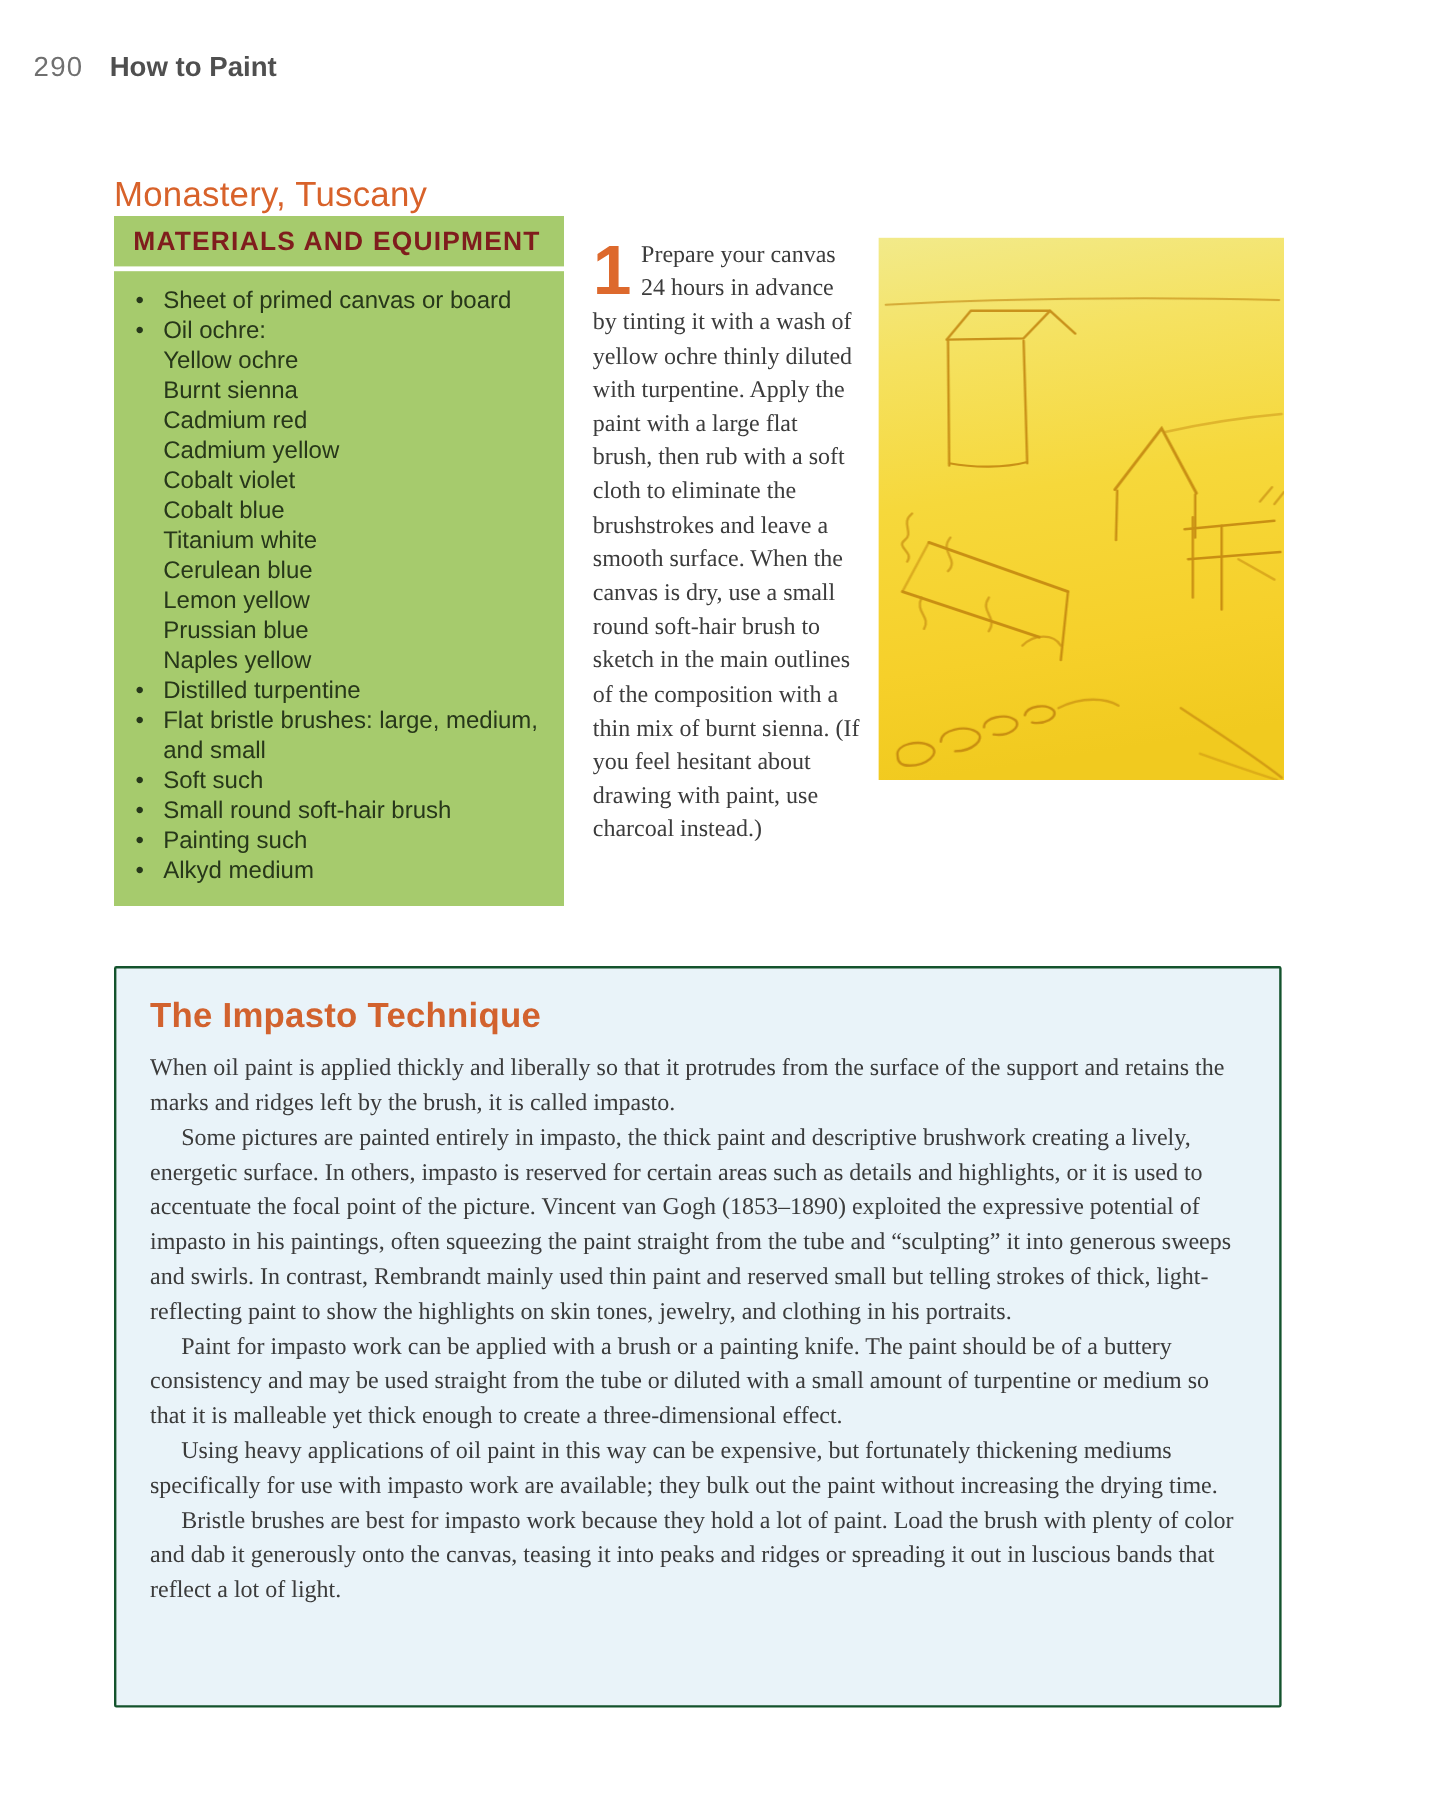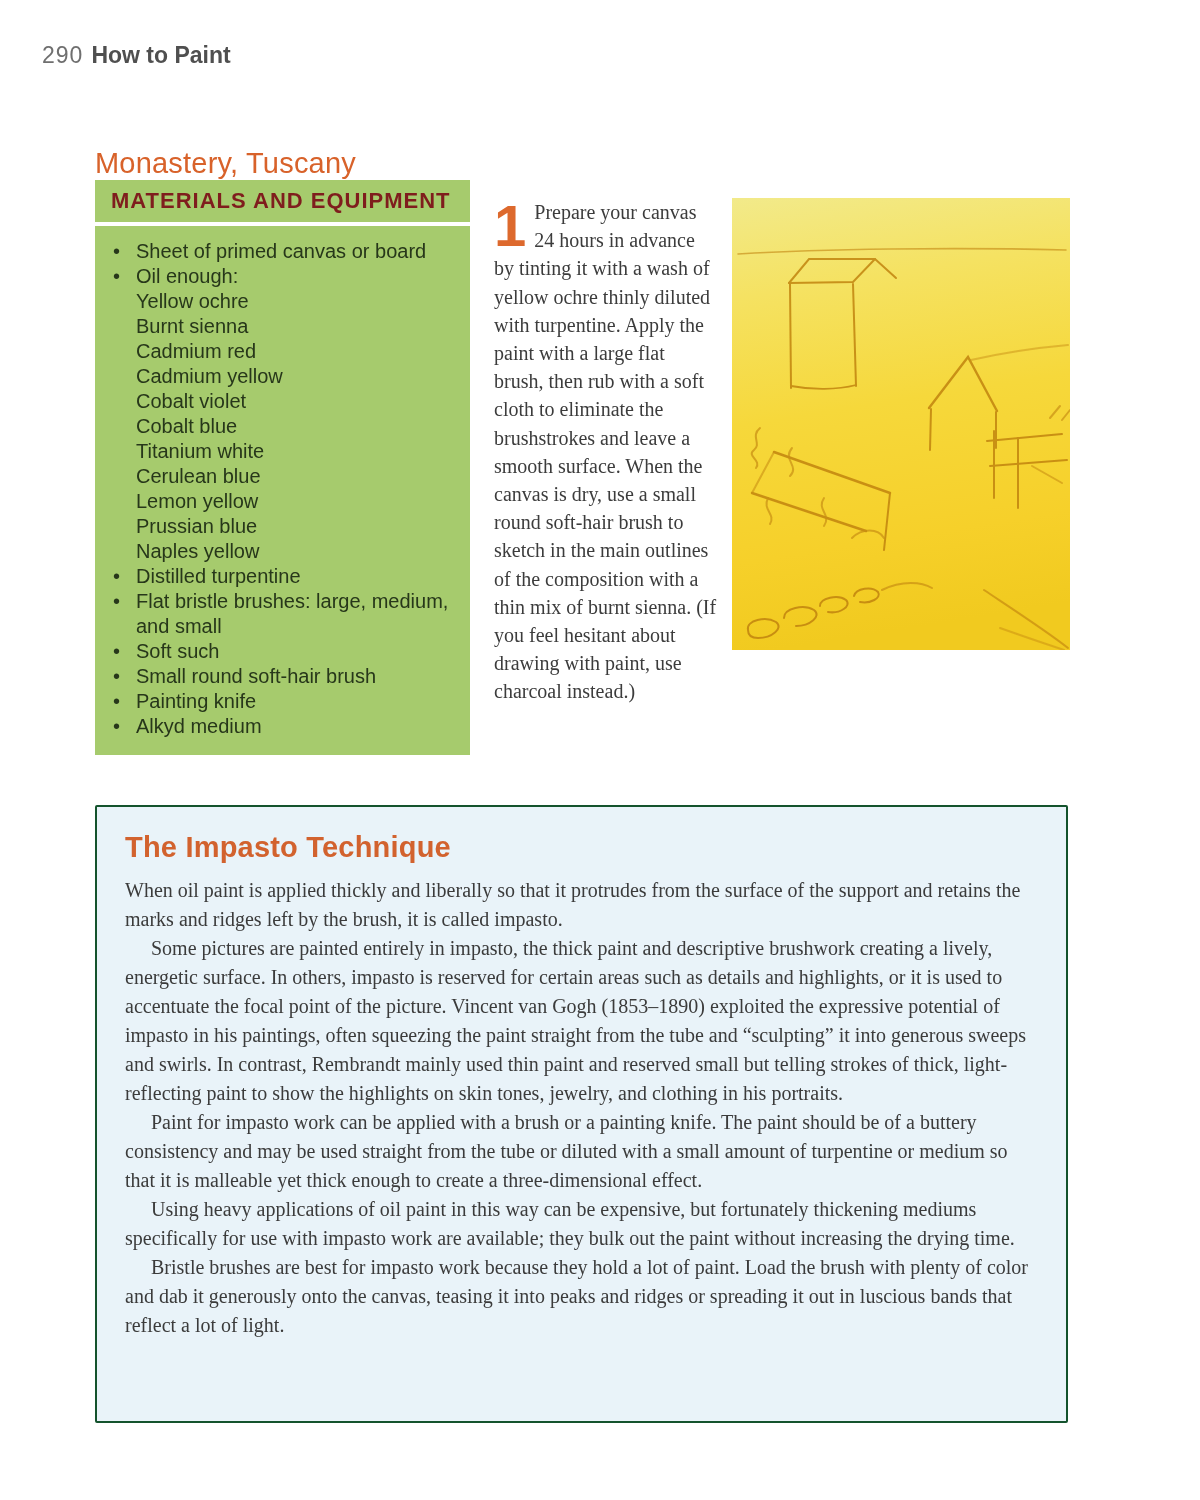--- a/index.html
+++ b/index.html
@@ -2,21 +2,21 @@
 <html><head>
 <meta charset="utf-8">
 <style>
   html,body{margin:0;padding:0;}
   body{
     width:1200px;height:1500px;position:relative;background:#ffffff;
     font-family:"Liberation Sans",sans-serif;
     -webkit-font-smoothing:antialiased;
   }
   
-  .page-header{position:absolute;top:42px;left:42px;font-size:23px;display:flex;gap:8px;align-items:flex-start;}
+  .page-header{position:absolute;top:42px;left:28px;font-size:23px;display:flex;gap:22px;align-items:flex-start;}
   .page-number{color:#6f6f6f;font-weight:400;letter-spacing:1px;}
   .book-title{color:#4f4f4f;font-weight:700;}
 
   
   .section-title{position:absolute;top:128px;left:95px;font-size:29px;font-weight:400;color:#d8622a;letter-spacing:0.2px;}
 
   
   .materials-box{position:absolute;left:95px;top:180px;width:375px;}
   .materials-header{
     background:#a6cb6d;height:42px;display:flex;align-items:center;
@@ -70,21 +70,21 @@
   <div class="materials-header">MATERIALS AND EQUIPMENT</div>
   <div class="materials-body">
 
       <div class="mat-item">
         <span class="mat-marker">•</span>
         <span class="mat-text">Sheet of primed canvas or board</span>
       </div>
 
       <div class="mat-item">
         <span class="mat-marker">•</span>
-        <span class="mat-text">Oil enough:</span>
+        <span class="mat-text">Oil ochre:</span>
       </div>
 
       <div class="mat-item">
         <span class="mat-marker"></span>
         <span class="mat-text">Yellow ochre</span>
       </div>
 
       <div class="mat-item">
         <span class="mat-marker"></span>
         <span class="mat-text">Burnt sienna</span>
@@ -150,21 +150,21 @@
         <span class="mat-text">Soft such</span>
       </div>
 
       <div class="mat-item">
         <span class="mat-marker">•</span>
         <span class="mat-text">Small round soft-hair brush</span>
       </div>
 
       <div class="mat-item">
         <span class="mat-marker">•</span>
-        <span class="mat-text">Painting knife</span>
+        <span class="mat-text">Painting such</span>
       </div>
 
       <div class="mat-item">
         <span class="mat-marker">•</span>
         <span class="mat-text">Alkyd medium</span>
       </div>
     </div>
 </div>
 
 <div class="step-area">

